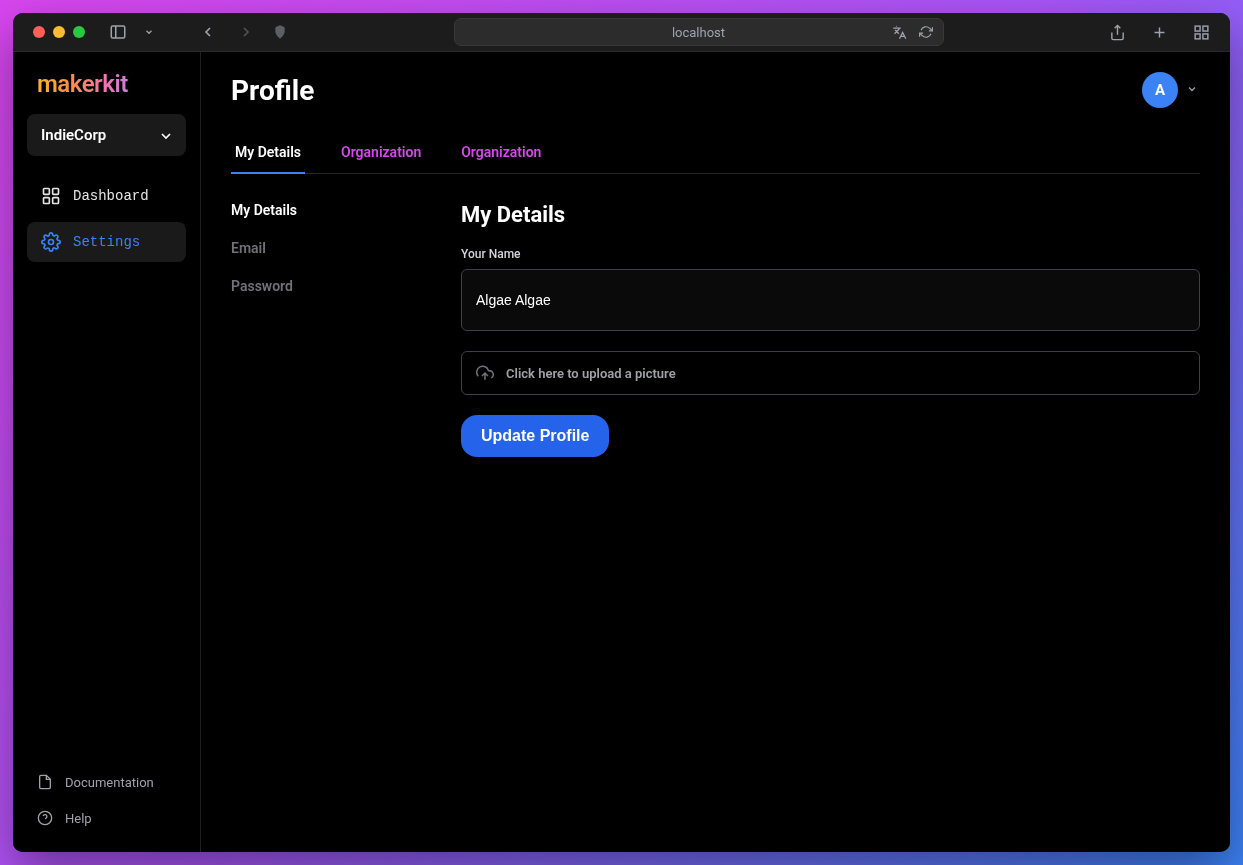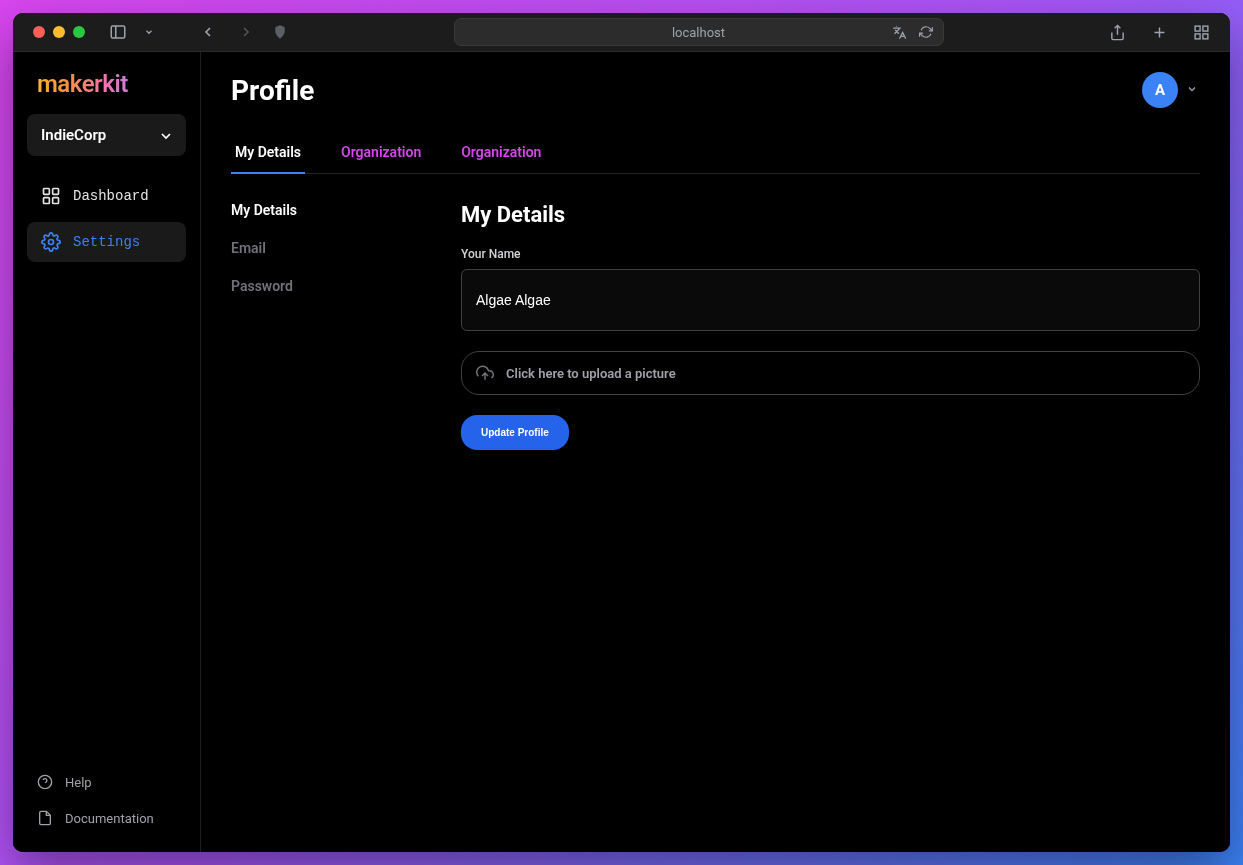--- a/index.html
+++ b/index.html
@@ -267,38 +267,38 @@
       color: #fff;
       font-size: 14px;
       outline: none;
     }
     .upload-box {
       display: flex;
       align-items: center;
       gap: 12px;
       padding: 12px 14px;
       border: 1px solid #3f3f46;
-      border-radius: 18px;
+      border-radius: 6px;
       color: #a1a1aa;
       font-size: 13px;
       font-weight: 600;
       cursor: pointer;
     }
     .upload-icon {
       width: 18px;
       height: 18px;
       color: #71717a;
     }
     .btn-primary {
       background: #2563eb;
       color: #fff;
       border: none;
       padding: 12px 20px;
       border-radius: 16px;
-      font-size: 10px;
+      font-size: 16px;
       font-weight: 600;
       cursor: pointer;
     }
     .chevron { width: 14px; height: 14px; }
     svg { display: block; }
   </style>
 </head>
 <body>
 
 <div class="window">
@@ -409,35 +409,35 @@
                 <path d="M19.4 15a1.65 1.65 0 0 0 .33 1.82l.06.06a2 2 0 0 1 0 2.83 2 2 0 0 1-2.83 0l-.06-.06a1.65 1.65 0 0 0-1.82-.33 1.65 1.65 0 0 0-1 1.51V21a2 2 0 0 1-2 2 2 2 0 0 1-2-2v-.09A1.65 1.65 0 0 0 9 19.4a1.65 1.65 0 0 0-1.82.33l-.06.06a2 2 0 0 1-2.83 0 2 2 0 0 1 0-2.83l.06-.06a1.65 1.65 0 0 0 .33-1.82 1.65 1.65 0 0 0-1.51-1H3a2 2 0 0 1-2-2 2 2 0 0 1 2-2h.09A1.65 1.65 0 0 0 4.6 9a1.65 1.65 0 0 0-.33-1.82l-.06-.06a2 2 0 0 1 0-2.83 2 2 0 0 1 2.83 0l.06.06a1.65 1.65 0 0 0 1.82.33H9a1.65 1.65 0 0 0 1-1.51V3a2 2 0 0 1 2-2 2 2 0 0 1 2 2v.09a1.65 1.65 0 0 0 1 1.51 1.65 1.65 0 0 0 1.82-.33l.06-.06a2 2 0 0 1 2.83 0 2 2 0 0 1 0 2.83l-.06.06a1.65 1.65 0 0 0-.33 1.82V9a1.65 1.65 0 0 0 1.51 1H21a2 2 0 0 1 2 2 2 2 0 0 1-2 2h-.09a1.65 1.65 0 0 0-1.51 1z"></path>
               </svg>
           </span>
           <span>Settings</span>
         </div>
       </div>
       <div class="sidebar-footer">
         <div class="footer-item">
           <span class="icon">
             <svg viewBox="0 0 24 24" width="16" height="16" fill="none" stroke="currentColor" stroke-width="2">
+                <path d="M14 2H6a2 2 0 0 0-2 2v16a2 2 0 0 0 2 2h12a2 2 0 0 0 2-2V8z"></path>
+                <polyline points="14 2 14 8 20 8"></polyline>
+              </svg>
+          </span>
+          <span>Documentation</span>
+        </div>
+        <div class="footer-item">
+          <span class="icon">
+            <svg viewBox="0 0 24 24" width="16" height="16" fill="none" stroke="currentColor" stroke-width="2">
                 <circle cx="12" cy="12" r="10"></circle>
                 <path d="M9.09 9a3 3 0 0 1 5.83 1c0 2-3 3-3 3"></path>
                 <line x1="12" y1="17" x2="12.01" y2="17"></line>
               </svg>
           </span>
           <span>Help</span>
-        </div>
-        <div class="footer-item">
-          <span class="icon">
-            <svg viewBox="0 0 24 24" width="16" height="16" fill="none" stroke="currentColor" stroke-width="2">
-                <path d="M14 2H6a2 2 0 0 0-2 2v16a2 2 0 0 0 2 2h12a2 2 0 0 0 2-2V8z"></path>
-                <polyline points="14 2 14 8 20 8"></polyline>
-              </svg>
-          </span>
-          <span>Documentation</span>
         </div>
       </div>
     </div>
 
     <div class="main">
       <div class="header">
         <h1 class="page-title">Profile</h1>
         <div class="user-menu">
           <div class="avatar">A</div>
           <span class="chevron" style="color:#9ca3af;">

